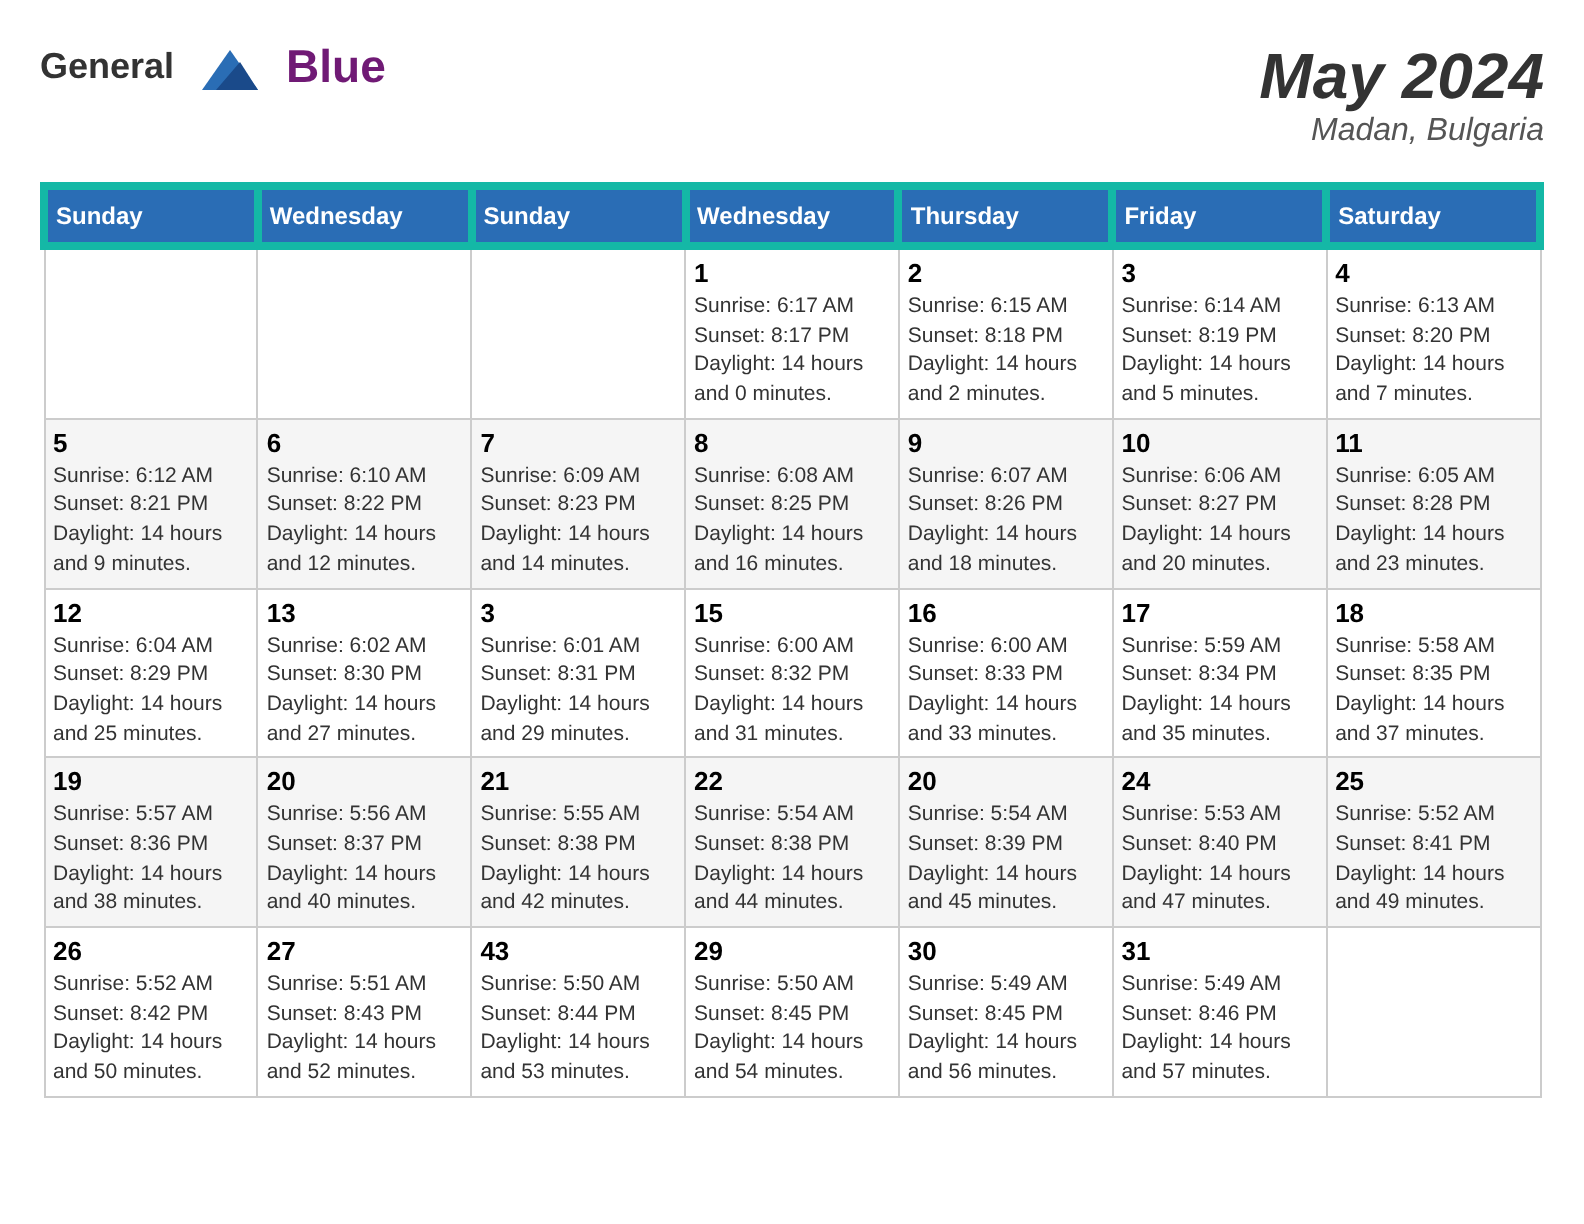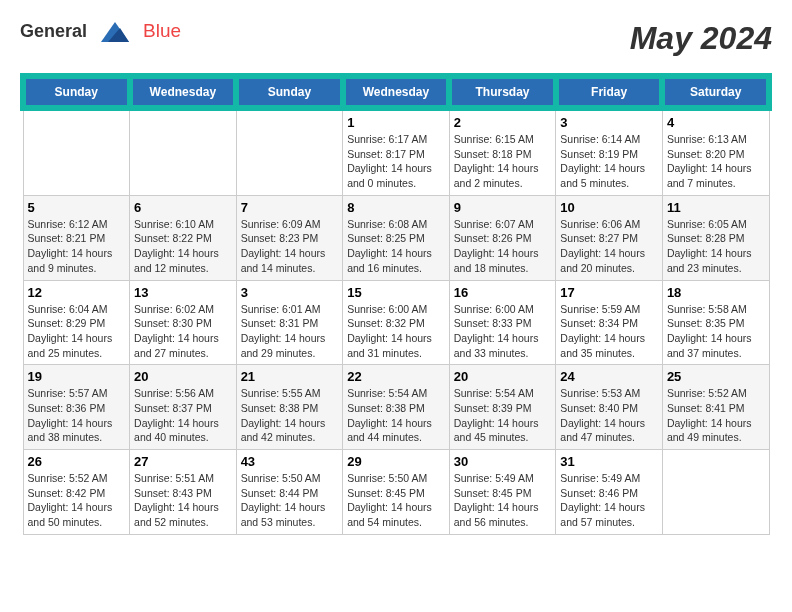--- a/index.html
+++ b/index.html
@@ -41,24 +41,24 @@
     }
     table {
       width: 100%;
       border-collapse: collapse;
       font-size: 11px;
     }
     thead tr th {
       background-color: #2a6db5;
       color: #fff;
       padding: 6px 4px;
-      text-align: center;
+      text-align: left;
       font-size: 12px;
       font-weight: bold;
-      border: 6px solid #14b8a6;
+      border: 4px solid #14b8a6;
     }
     tbody tr td {
       border: 1px solid #ccc;
       vertical-align: top;
       padding: 4px;
       min-height: 70px;
       width: 14.28%;
     }
     tbody tr:nth-child(odd) td {
       background-color: #fff;
@@ -84,24 +84,25 @@
 </head>
 <body>
 
 <div class="header">
   <div class="logo">
     <span style="font-size:18px;font-weight:bold;color:#333;">General</span>
     <svg class="logo-icon" viewBox="0 0 28 22" xmlns="http://www.w3.org/2000/svg">
       <polygon points="0,22 14,2 28,22" fill="#2a6db5"></polygon>
       <polygon points="7,22 19,8 28,22" fill="#1a4a8a"></polygon>
     </svg>
-    <span style="font-size:19px;font-weight:normal;color:#ef4444;margin-left:2px;">Blue</span>
+    <span style="font-size:23px;font-weight:bold;color:#701a75;margin-left:2px;">Blue</span>
   </div>
   <div class="title-block">
     <div class="month-year">May 2024</div>
+    <div class="location">Madan, Bulgaria</div>
   </div>
 </div>
 
 <table>
   <thead>
     <tr>
       <th>Sunday</th>
       <th>Wednesday</th>
       <th>Sunday</th>
       <th>Wednesday</th>

